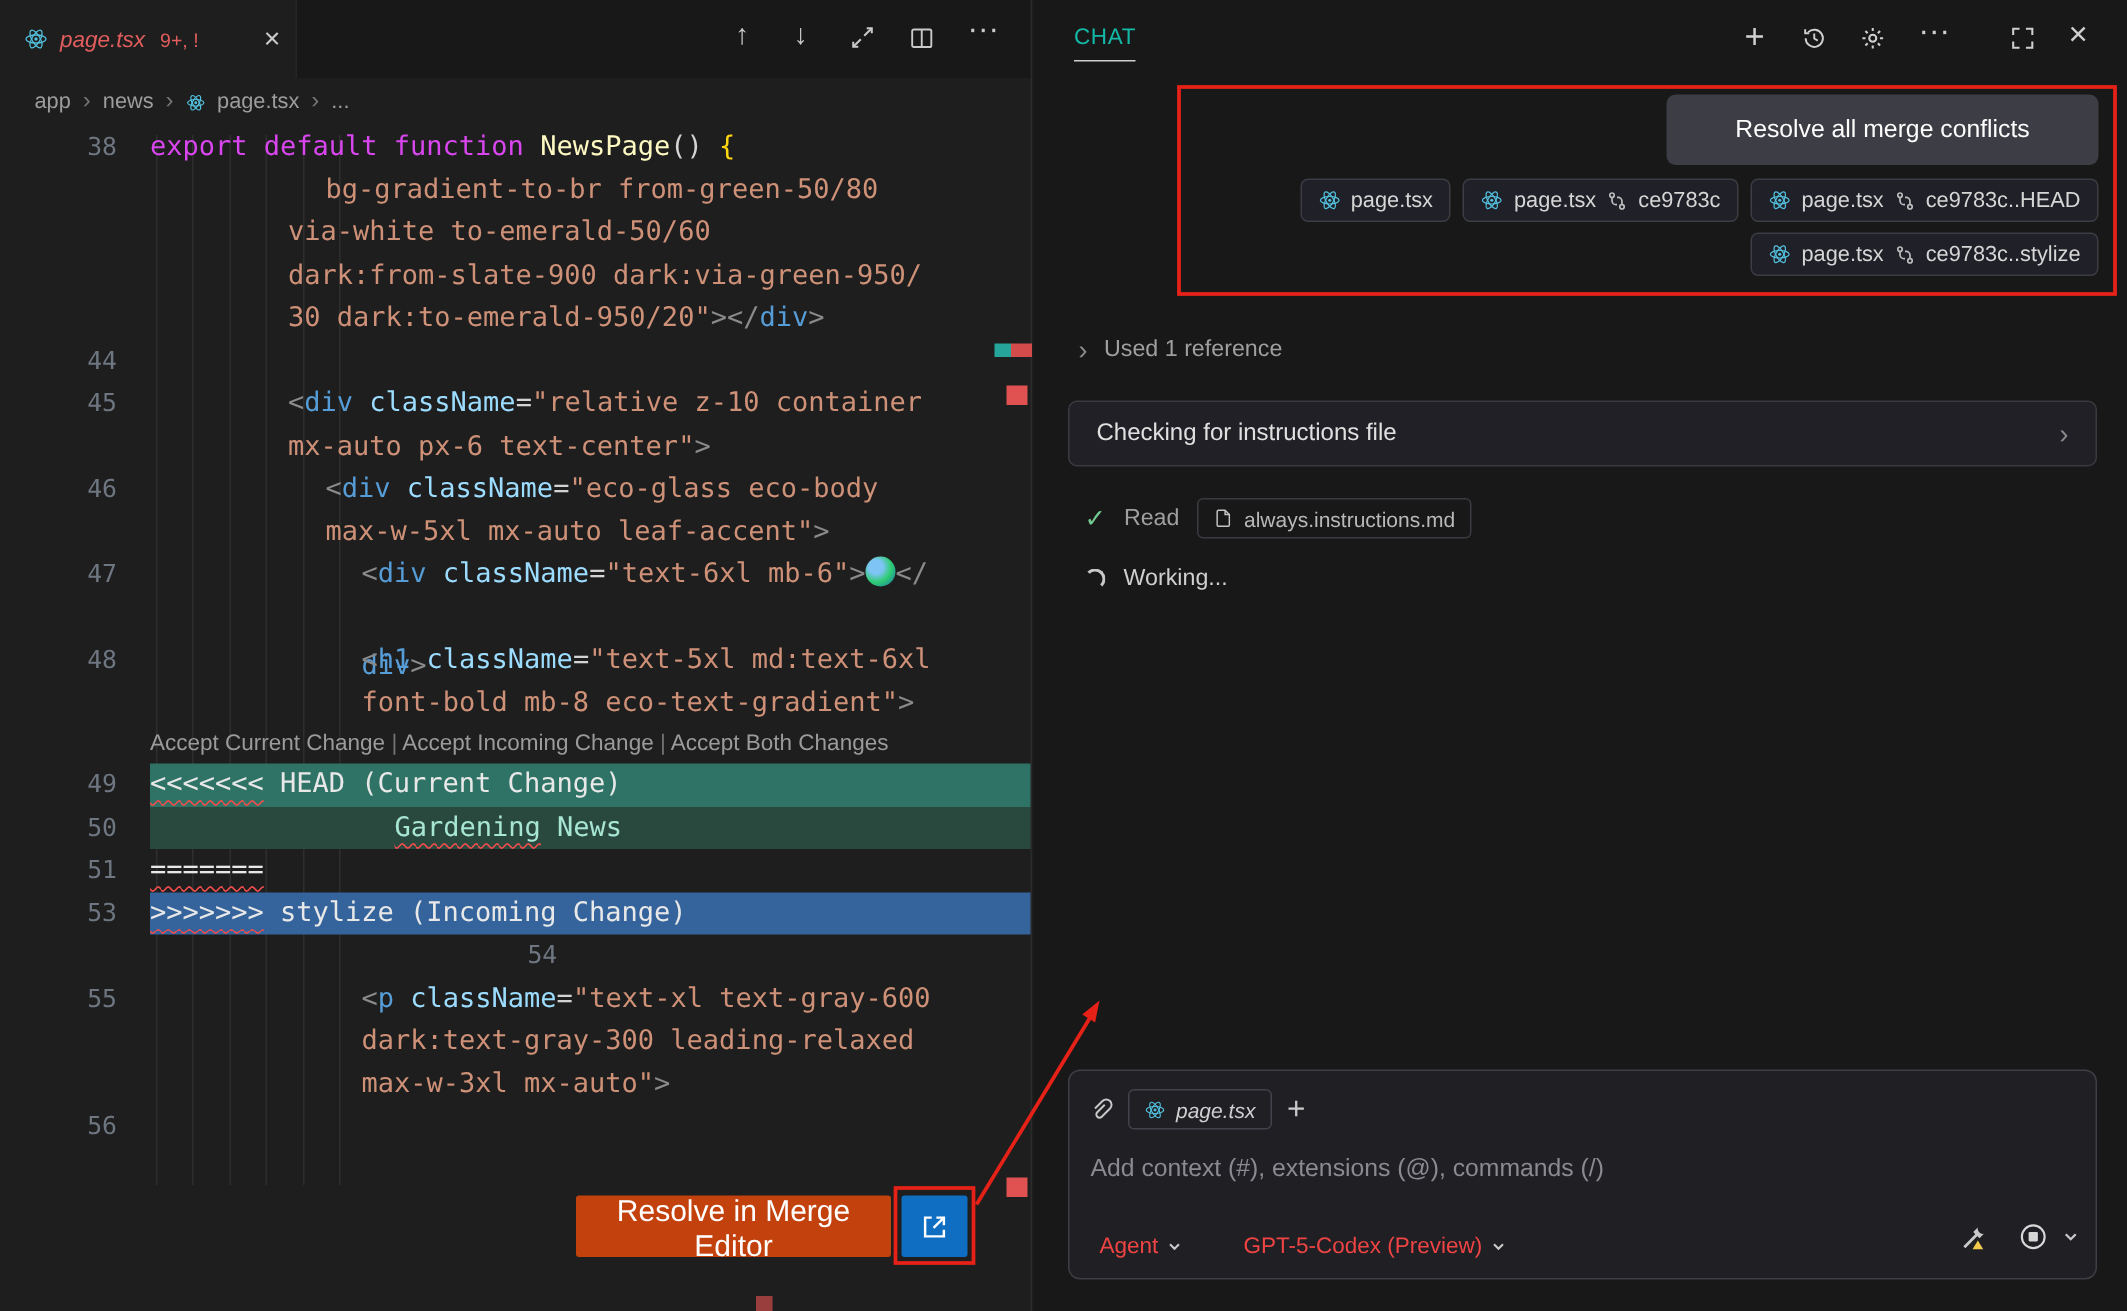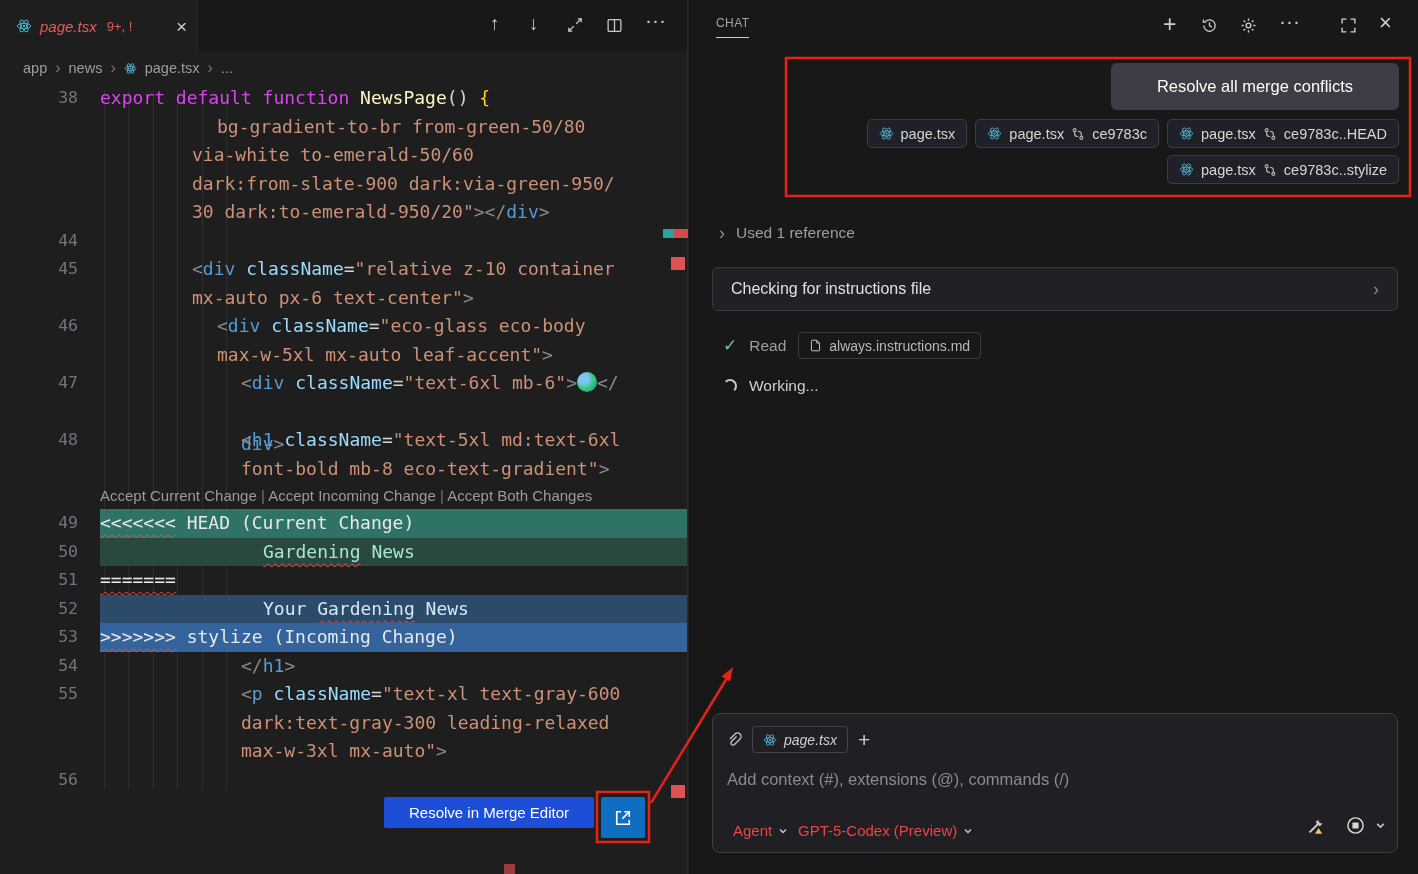--- a/index.html
+++ b/index.html
@@ -33,29 +33,29 @@
   .kw{color:#d946ef} .fn{color:#fef9c3} .pln{color:#d4d4d4} .pun{color:#8a8a8a}
   .tag{color:#569cd6} .attr{color:#9cdcfe} .str{color:#ce9178} .brace{color:#ffd710}
   .marker{color:#e8e8e8} .mtextg{color:#a8e6d4} .mtextb{color:#d6e8fb}
   .sq { text-decoration:underline; text-decoration-style:wavy; text-decoration-color:#f14c4c; text-decoration-thickness:1px; text-underline-offset:5px; }
   .globe { display:inline-block; width:20px; height:20px; border-radius:50%; vertical-align:-3px;
            background:radial-gradient(circle at 35% 35%, #7ec4f5 0 25%, #2ecc71 55%, #1b6fb8); }
   .lens-row { position:relative; z-index:1; height:26px; line-height:26px; padding-left:100px; font-size:15px; color:#9b9b9b; }
   .lens-link { cursor:pointer; }
   .lens-sep { color:#737373; }
 
-  .resolve-btn { position:absolute; left:384px; top:797px; width:210px; height:31px; background:#1d4ed8; color:#ffffff;
-                 font-size:15px; border:none; border-radius:2px; cursor:pointer; font-family:inherit; }
+  .resolve-btn { position:absolute; left:384px; top:797px; width:210px; height:41px; background:#c2410c; color:#ffffff;
+                 font-size:20px; border:none; border-radius:2px; cursor:pointer; font-family:inherit; }
   .merge-ico-btn { position:absolute; left:601px; top:797px; width:44px; height:41px; background:#0f6ec2; border:none; border-radius:2px;
                    display:flex; align-items:center; justify-content:center; cursor:pointer; }
 
   
   .chat-pane { position:absolute; left:689px; top:0; width:729px; height:874px; background:#181818; }
   .chat-header { position:relative; height:52px; }
-  .chat-title { position:absolute; left:27px; top:16px; color:#a3a3a3; font-size:12px; letter-spacing:.4px; padding-bottom:7px; border-bottom:1px solid #cfcfcf; }
+  .chat-title { position:absolute; left:27px; top:16px; color:#14b8a6; font-size:15px; letter-spacing:.4px; padding-bottom:7px; border-bottom:1px solid #cfcfcf; }
   .ch-ico { position:absolute; top:15px; color:#cfcfcf; cursor:pointer; }
 
   .resolve-all { position:absolute; left:422px; top:63px; width:288px; height:47px; background:#3d3d45; color:#fdfdfd;
                  font-size:16.5px; border:none; border-radius:6px; cursor:pointer; font-family:inherit; }
   .chips { position:absolute; right:19px; display:flex; gap:8px; }
   #chips1 { top:119px; } #chips2 { top:155px; }
   .chip { display:inline-flex; align-items:center; gap:7px; height:29px; padding:0 11px; background:#202028;
           border:1px solid #3c3c44; border-radius:5px; color:#d6d6d6; font-size:14.5px; cursor:pointer; }
 
   .used-ref { position:absolute; left:30px; top:224px; display:flex; align-items:center; gap:11px; color:#9f9f9f; font-size:15.5px; cursor:pointer; }
@@ -159,23 +159,22 @@
           <div class="code-row"><span class="ln">46</span><span class="lc" style="padding-left: 117px;"><span class="pun">&lt;</span><span class="tag">div</span><span class="pln"> </span><span class="attr">className</span><span class="pln">=</span><span class="str">"eco-glass eco-body</span></span></div>
           <div class="code-row"><span class="ln"></span><span class="lc" style="padding-left: 117px;"><span class="str">max-w-5xl mx-auto leaf-accent"</span><span class="pun">&gt;</span></span></div>
           <div class="code-row"><span class="ln">47</span><span class="lc" style="padding-left: 141px;"><span class="pun">&lt;</span><span class="tag">div</span><span class="pln"> </span><span class="attr">className</span><span class="pln">=</span><span class="str">"text-6xl mb-6"</span><span class="pun">&gt;</span><span class="globe"></span><span class="pun">&lt;/</span></span></div>
           <div class="code-row"><span class="ln"></span><span class="lc" style="padding-left: 141px; margin-top: 32px;"><span class="tag">div</span><span class="pun">&gt;</span></span></div>
           <div class="code-row"><span class="ln">48</span><span class="lc" style="padding-left: 141px;"><span class="pun">&lt;</span><span class="tag">h1</span><span class="pln"> </span><span class="attr">className</span><span class="pln">=</span><span class="str">"text-5xl md:text-6xl</span></span></div>
           <div class="code-row"><span class="ln"></span><span class="lc" style="padding-left: 141px;"><span class="str">font-bold mb-8 eco-text-gradient"</span><span class="pun">&gt;</span></span></div>
           <div class="lens-row"><span class="lens-link">Accept Current Change</span><span class="lens-sep"> | </span><span class="lens-link">Accept Incoming Change</span><span class="lens-sep"> | </span><span class="lens-link">Accept Both Changes</span></div>
           <div class="code-row bg-cur-head"><span class="ln">49</span><span class="lc"><span class="marker sq">&lt;&lt;&lt;&lt;&lt;&lt;&lt;</span><span class="marker"> HEAD (Current Change)</span></span></div>
           <div class="code-row bg-cur-body"><span class="ln">50</span><span class="lc" style="padding-left: 163px;"><span class="mtextg sq">Gardening</span><span class="mtextg"> News</span></span></div>
           <div class="code-row"><span class="ln">51</span><span class="lc"><span class="marker sq">=======</span></span></div>
-          <div class="code-row bg-inc-body"><span class="ln">52</span><span class="lc" style="padding-left: 163px;"><span class="mtextb">Your </span><span class="mtextb sq">Gardening</span><span class="mtextb"> News</span></span></div>
           <div class="code-row bg-inc-head"><span class="ln">53</span><span class="lc"><span class="marker sq">&gt;&gt;&gt;&gt;&gt;&gt;&gt;</span><span class="marker"> stylize (Incoming Change)</span></span></div>
-          <div class="code-row"><span class="ln">54</span><span class="lc" style="padding-left: 141px;"><span class="pun">&lt;/</span><span class="tag">h1</span><span class="pun">&gt;</span></span></div>
+          <div class="code-row"><span class="ln">54</span></div>
           <div class="code-row"><span class="ln">55</span><span class="lc" style="padding-left: 141px;"><span class="pun">&lt;</span><span class="tag">p</span><span class="pln"> </span><span class="attr">className</span><span class="pln">=</span><span class="str">"text-xl text-gray-600</span></span></div>
           <div class="code-row"><span class="ln"></span><span class="lc" style="padding-left: 141px;"><span class="str">dark:text-gray-300 leading-relaxed</span></span></div>
           <div class="code-row"><span class="ln"></span><span class="lc" style="padding-left: 141px;"><span class="str">max-w-3xl mx-auto"</span><span class="pun">&gt;</span></span></div>
           <div class="code-row"><span class="ln">56</span><span class="lc"></span></div>
         </div>
     </div>
 
     <button class="resolve-btn">Resolve in Merge Editor</button>
     <button class="merge-ico-btn">
       <svg width="20" height="20" viewBox="0 0 16 16" fill="none" stroke="#ffffff" stroke-width="1.3">
@@ -328,21 +327,21 @@
         </span>
         <span class="plus-ico">+</span>
       </div>
       <div class="ib-placeholder">Add context (#), extensions (@), commands (/)</div>
       <div class="sel" style="left:20px;">
         <span>Agent</span>
         <svg width="10" height="10" viewBox="0 0 10 10" fill="none" stroke="#c9c9c9" stroke-width="1.4">
             <path d="M2 3.5l3 3 3-3"></path>
           </svg>
       </div>
-      <div class="sel" style="left:85px;align-items:center;">
+      <div class="sel" style="left:116px;align-items:center;">
         <span>GPT-5-Codex (Preview)</span>
         <svg width="10" height="10" viewBox="0 0 10 10" fill="none" stroke="#c9c9c9" stroke-width="1.4">
             <path d="M2 3.5l3 3 3-3"></path>
           </svg>
       </div>
       <span class="ib-ico" style="right:72px;bottom:12px;">
         <svg width="19" height="19" viewBox="0 0 16 16">
             <path d="M3 13l5-5M8 8l2.5-2.5" stroke="#c9c9c9" stroke-width="1.6" fill="none"></path>
             <path d="M10.5 2a3 3 0 0 0 3.5 3.5L11.5 8 8 4.5z" fill="#c9c9c9"></path>
             <path d="M10.6 9.2l3 5h-6z" fill="#f2c94c"></path>

